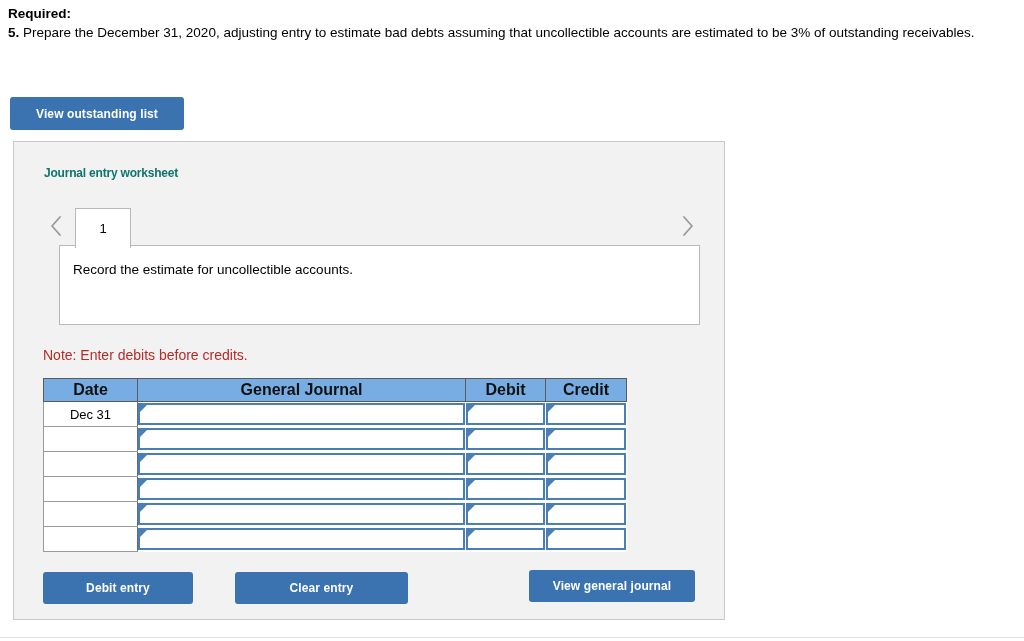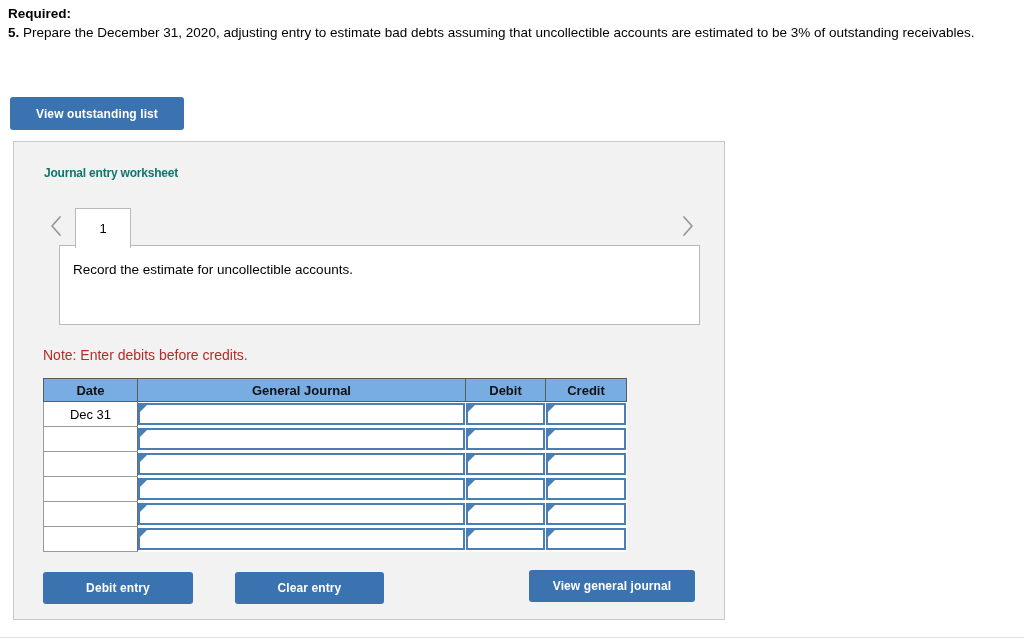--- a/index.html
+++ b/index.html
@@ -162,21 +162,21 @@
     position: absolute;
     left: 29px;
     top: 236px;
     border-collapse: collapse;
     table-layout: fixed;
     background: #ffffff;
   }
   .journal-table th {
     background: #78ade4;
     border: 1px solid #5b5b5b;
-    font-size: 13px;
+    font-size: 16px;
     font-weight: bold;
     color: #111;
     height: 22px;
     padding: 0;
     text-align: center;
   }
   .journal-table td {
     border: 1px solid #9a9a9a;
     height: 24px;
     padding: 0;
@@ -224,21 +224,21 @@
     position: absolute;
     left: 29px;
     top: 430px;
     width: 150px;
     height: 32px;
   }
   #clear-entry {
     position: absolute;
     left: 221px;
     top: 430px;
-    width: 149px;
+    width: 173px;
     height: 32px;
   }
   #view-general-journal {
     position: absolute;
     left: 515px;
     top: 428px;
     width: 166px;
     height: 32px;
   }
 

